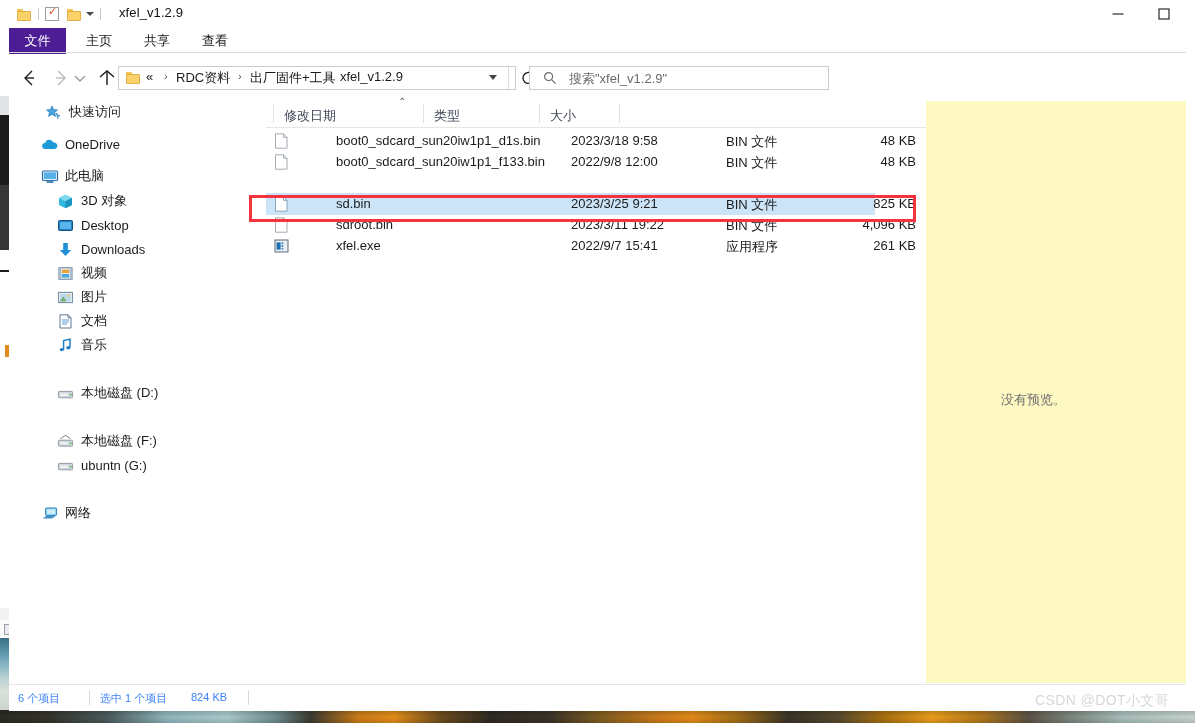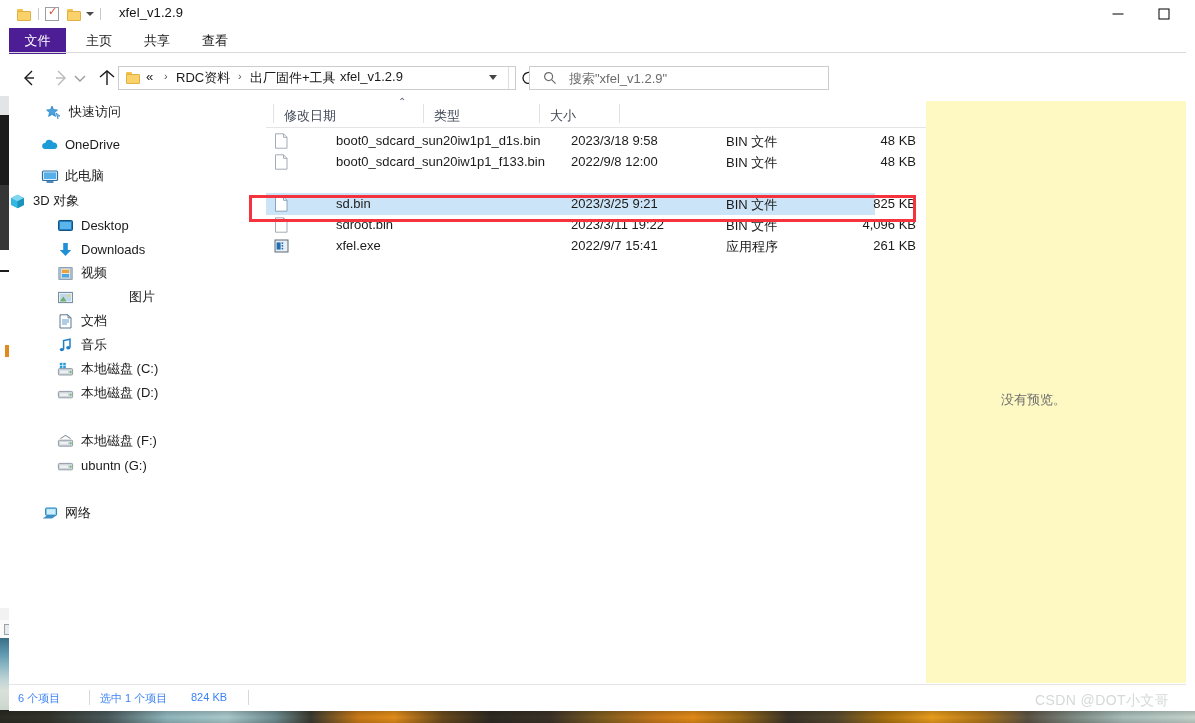--- a/index.html
+++ b/index.html
@@ -259,21 +259,21 @@
     <span class="nico">
       <svg width="18" height="17" viewBox="0 0 18 17">
         <rect x="1.5" y="3" width="15" height="9.5" rx="1" fill="#e8f2fb" stroke="#2b6fa8" stroke-width="1.2"></rect>
         <rect x="3" y="4.4" width="12" height="6.6" fill="#57b0e8"></rect>
         <rect x="5.5" y="13.2" width="7" height="1.6" fill="#2b6fa8"></rect>
       </svg>
     </span>
     <span class="nlabel">此电脑</span>
   </div>
 
-  <div class="nav-item" style="top:88px;">
+  <div class="nav-item" style="top:88px;padding-left:48px;">
     <span class="nico">
       <svg width="17" height="17" viewBox="0 0 17 17">
         <path d="M8.5 1.8 L15 5 L15 12 L8.5 15.2 L2 12 L2 5 Z" fill="#34b7e0"></path>
         <path d="M8.5 1.8 L15 5 L8.5 8.3 L2 5 Z" fill="#7fd7ef"></path>
         <path d="M8.5 8.3 L15 5 L15 12 L8.5 15.2 Z" fill="#1a93bd"></path>
       </svg>
     </span>
     <span class="nlabel">3D 对象</span>
   </div>
 
@@ -303,21 +303,21 @@
         <rect x="2" y="2.8" width="13" height="11.4" fill="#f2f6fa" stroke="#5a7891" stroke-width="1"></rect>
         <rect x="2" y="2.8" width="2.4" height="11.4" fill="#a8bccd"></rect>
         <rect x="12.6" y="2.8" width="2.4" height="11.4" fill="#a8bccd"></rect>
         <rect x="5" y="4.6" width="7" height="3.6" fill="#e8a33a"></rect>
         <rect x="5" y="9" width="7" height="3.6" fill="#4da6e0"></rect>
       </svg>
     </span>
     <span class="nlabel">视频</span>
   </div>
 
-  <div class="nav-item" style="top:184px;padding-left:48px;gap:48px;">
+  <div class="nav-item" style="top:184px;padding-left:48px;">
     <span class="nico">
       <svg width="17" height="17" viewBox="0 0 17 17">
         <rect x="1.6" y="3.4" width="13.8" height="10.2" fill="#fff" stroke="#6b8499" stroke-width="1"></rect>
         <rect x="2.8" y="4.6" width="11.4" height="7.8" fill="#bcd8ea"></rect>
         <path d="M2.8 12.4 L6.4 7.6 L9.4 12.4 Z" fill="#6fae6f"></path>
         <circle cx="11.6" cy="6.8" r="1.3" fill="#f0d271"></circle>
       </svg>
     </span>
     <span class="nlabel">图片</span>
   </div>
@@ -337,34 +337,20 @@
     <span class="nico">
       <svg width="17" height="17" viewBox="0 0 17 17">
         <path d="M6.6 12.4 L6.6 3.6 L13 2.2 L13 10.6" fill="none" stroke="#1f7fc6" stroke-width="1.5"></path>
         <ellipse cx="4.9" cy="12.6" rx="2.1" ry="1.7" fill="#1f7fc6"></ellipse>
         <ellipse cx="11.3" cy="10.8" rx="2.1" ry="1.7" fill="#1f7fc6"></ellipse>
       </svg>
     </span>
     <span class="nlabel">音乐</span>
   </div>
 
-  <div class="nav-item" style="top:256px;padding-left:48px;">
-    <span class="nico">
-      <svg width="17" height="17" viewBox="0 0 17 17">
-        <rect x="1.4" y="7.6" width="14.2" height="6.4" rx="1" fill="#cfd6dc" stroke="#8a949c" stroke-width=".9"></rect>
-        <rect x="3" y="9.6" width="8" height="2.6" fill="#eef1f4"></rect>
-        <circle cx="13.6" cy="10.9" r="1" fill="#5cc45c"></circle>
-        <rect x="2.8" y="1.8" width="2.6" height="2.6" fill="#2d9cdb"></rect>
-        <rect x="6.2" y="1.8" width="2.6" height="2.6" fill="#2d9cdb"></rect>
-        <rect x="2.8" y="5" width="2.6" height="2.2" fill="#2d9cdb"></rect>
-        <rect x="6.2" y="5" width="2.6" height="2.2" fill="#2d9cdb"></rect>
-      </svg>
-    </span>
-    <span class="nlabel">本地磁盘 (C:)</span>
-  </div>
 
   <div class="nav-item" style="top:280px;padding-left:48px;">
     <span class="nico">
       <svg width="17" height="17" viewBox="0 0 17 17">
         <rect x="1.4" y="6.4" width="14.2" height="6.4" rx="1" fill="#cfd6dc" stroke="#8a949c" stroke-width=".9"></rect>
         <rect x="3" y="8.4" width="8" height="2.6" fill="#eef1f4"></rect>
         <circle cx="13.6" cy="9.7" r="1" fill="#5cc45c"></circle>
       </svg>
     </span>
     <span class="nlabel">本地磁盘 (D:)</span>

